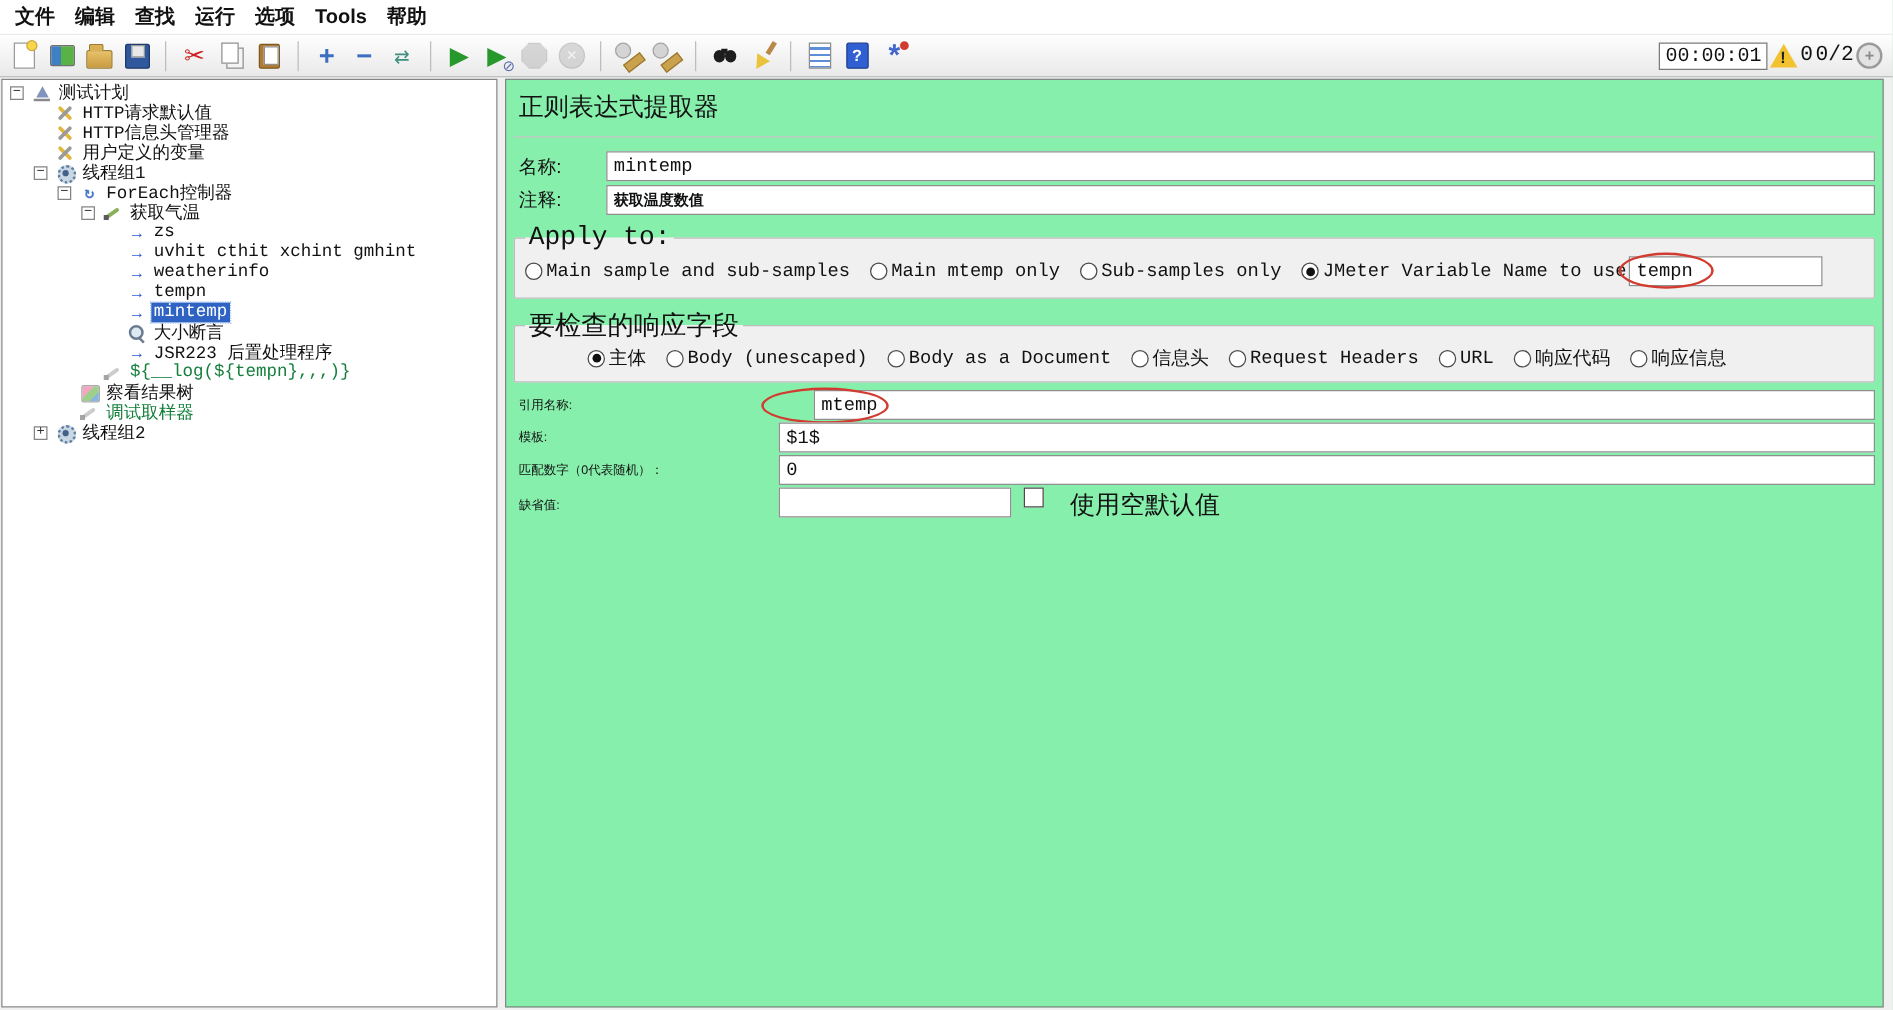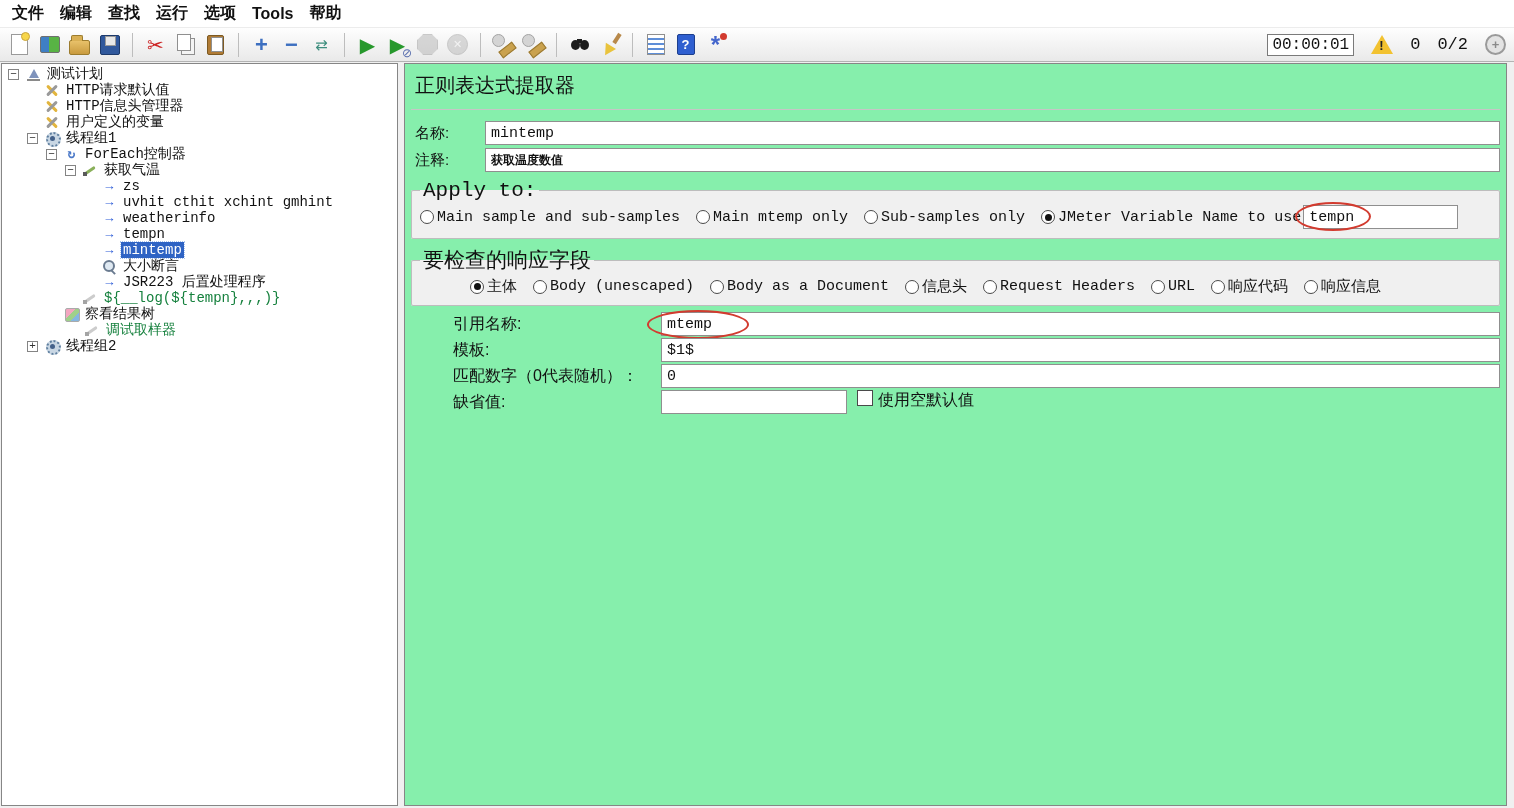--- a/index.html
+++ b/index.html
@@ -46,21 +46,21 @@
   .ico-clean::after{content:"";position:absolute;right:1px;bottom:4px;width:15px;height:6px;background:#caa24e;border:1px solid #9a7a34;transform:rotate(-38deg);}
   .ico-search::before{content:"";width:9px;height:10px;border-radius:50%;background:#1d1d1d;box-shadow:9px 0 0 #1d1d1d;margin-left:-9px;}
   .ico-search::after{content:"";position:absolute;top:8px;left:11px;width:5px;height:4px;background:#1d1d1d;}
   .ico-brush::before{content:"";position:absolute;top:2px;right:4px;width:4px;height:11px;background:#b8894a;transform:rotate(32deg);}
   .ico-brush::after{content:"";position:absolute;bottom:2px;left:6px;width:0;height:0;border-top:11px solid #e9c33c;border-left:6px solid transparent;border-right:6px solid transparent;transform:rotate(32deg);}
   .ico-function::before{content:"";width:16px;height:19px;background:repeating-linear-gradient(#ffffff 0 3px,#5e8ed8 3px 5px);border:1px solid #8f8f8f;}
   .ico-help::before{content:"?";width:16px;height:19px;background:#2f5fd0;color:#fff;font-weight:bold;font-size:13px;display:flex;align-items:center;justify-content:center;border-radius:2px;border:1px solid #1d3f8e;}
   .ico-ssl{color:#4466cc;font-size:24px;font-weight:bold;}
   .ico-ssl::after{content:"";position:absolute;right:2px;top:2px;width:7px;height:7px;border-radius:50%;background:#d23b2f;}
 
-  .tb-right { display:flex; align-items:center; gap:17px; padding-right:2px; }
+  .tb-right { display:flex; align-items:center; gap:2px; padding-right:2px; }
   .timer-box { border:1px solid #7a7a7a; background:#fff; font-size:16px; padding:1px 4px; color:#111; }
   .warn-tri { width:0; height:0; border-left:11px solid transparent; border-right:11px solid transparent; border-bottom:19px solid #f2c230; position:relative; }
   .warn-tri::after { content:"!"; position:absolute; left:-3px; top:3px; color:#222; font-size:13px; font-weight:bold; }
   .status-num { font-size:17px; color:#111; }
   .target-ico { width:21px; height:21px; border:2px solid #9a9a9a; border-radius:50%; background:#e3e3e3;
     display:flex; align-items:center; justify-content:center; color:#8a8a8a; font-weight:bold; font-size:13px; }
 
   
   .main { position:absolute; top:62px; left:0; right:0; bottom:0; background:#f0f0f0; }
   .tree-panel { position:absolute; left:1px; top:1px; width:397px; bottom:2px; background:#fff;
@@ -108,26 +108,26 @@
   .ropt { display:inline-flex; align-items:center; margin-right:16px; cursor:default; }
   .radio { width:14px; height:14px; border-radius:50%; border:1px solid #4a4a4a; background:#fff;
     display:inline-flex; align-items:center; justify-content:center; margin-right:3px; flex:none; }
   .radio.on::after { content:""; width:7px; height:7px; border-radius:50%; background:#111; }
   .rlabel { font-size:15px; color:#111; }
   .indent { padding-left:50px; }
   .var-wrap { position:relative; display:inline-block; margin-left:2px; }
 
   .form-rows { margin-top:6px; }
   .grow-row { display:flex; align-items:center; margin-bottom:2px; }
-  .grow-row .glabel { width:212px; font-size:16px; color:#111; flex:none; padding-left:4px;margin-left:38px; }
+  .grow-row .glabel { width:212px; font-size:10px; color:#111; flex:none; padding-left:4px; }
   .fwrap { position:relative; flex:1; display:flex; }
   .ann { position:absolute; border:2px solid #d23b2f; pointer-events:none; }
   .ann.ellipse { border-radius:50%; }
   .checkbox { width:16px; height:16px; border:1px solid #4a4a4a; background:#fff; margin-left:10px; flex:none; }
-  .cb-label { font-size:16px; color:#111; margin-left:5px; }
+  .cb-label { font-size:20px; color:#111; margin-left:21px; }
 </style>
 </head>
 <body>
 
 <div class="menubar" id="menubar">
     <span class="menu-item">文件</span>
     <span class="menu-item">编辑</span>
     <span class="menu-item">查找</span>
     <span class="menu-item">运行</span>
     <span class="menu-item">选项</span>
@@ -249,21 +249,21 @@
       <div class="trow mono" style="padding-left: 63px;">
         <span class="texp-space"></span>
         <span class="ti ti-sampler gray"></span>
         <span class="tlabel gray">${__log(${tempn},,,)}</span>
       </div>
       <div class="trow mono" style="padding-left: 44px;">
         <span class="texp-space"></span>
         <span class="ti ti-results"></span>
         <span class="tlabel">察看结果树</span>
       </div>
-      <div class="trow mono" style="padding-left: 44px; margin-left: 21px;">
+      <div class="trow mono" style="padding-left: 44px;">
         <span class="texp-space"></span>
         <span class="ti ti-sampler gray"></span>
         <span class="tlabel gray">调试取样器</span>
       </div>
       <div class="trow mono" style="padding-left: 25px;">
         <span class="texp">+</span>
         <span class="ti ti-threads"></span>
         <span class="tlabel">线程组2</span>
       </div>
     </div>
@@ -340,21 +340,21 @@
             <span class="radio"></span>
             <span class="rlabel mono">响应信息</span>
           </span>
         </div>
     </fieldset>
 
     <div class="form-rows" id="formrows">
         <div class="grow-row">
           <span class="glabel">引用名称:</span>
           <span class="fwrap">
-            <input class="tf mono" value="mtemp" style="flex: 1 1 0%;">
+            <input class="tf mono" value="mtemp" style="flex: 1 1 0%; margin-left: 28px;">
             <span class="ann ellipse" style="left: -14px; top: -2px; width: 102px; height: 29px;"></span>
           </span>
         </div>
         <div class="grow-row">
           <span class="glabel">模板:</span>
           <span class="fwrap">
             <input class="tf mono" value="$1$" style="flex: 1 1 0%;">
           </span>
         </div>
         <div class="grow-row">

